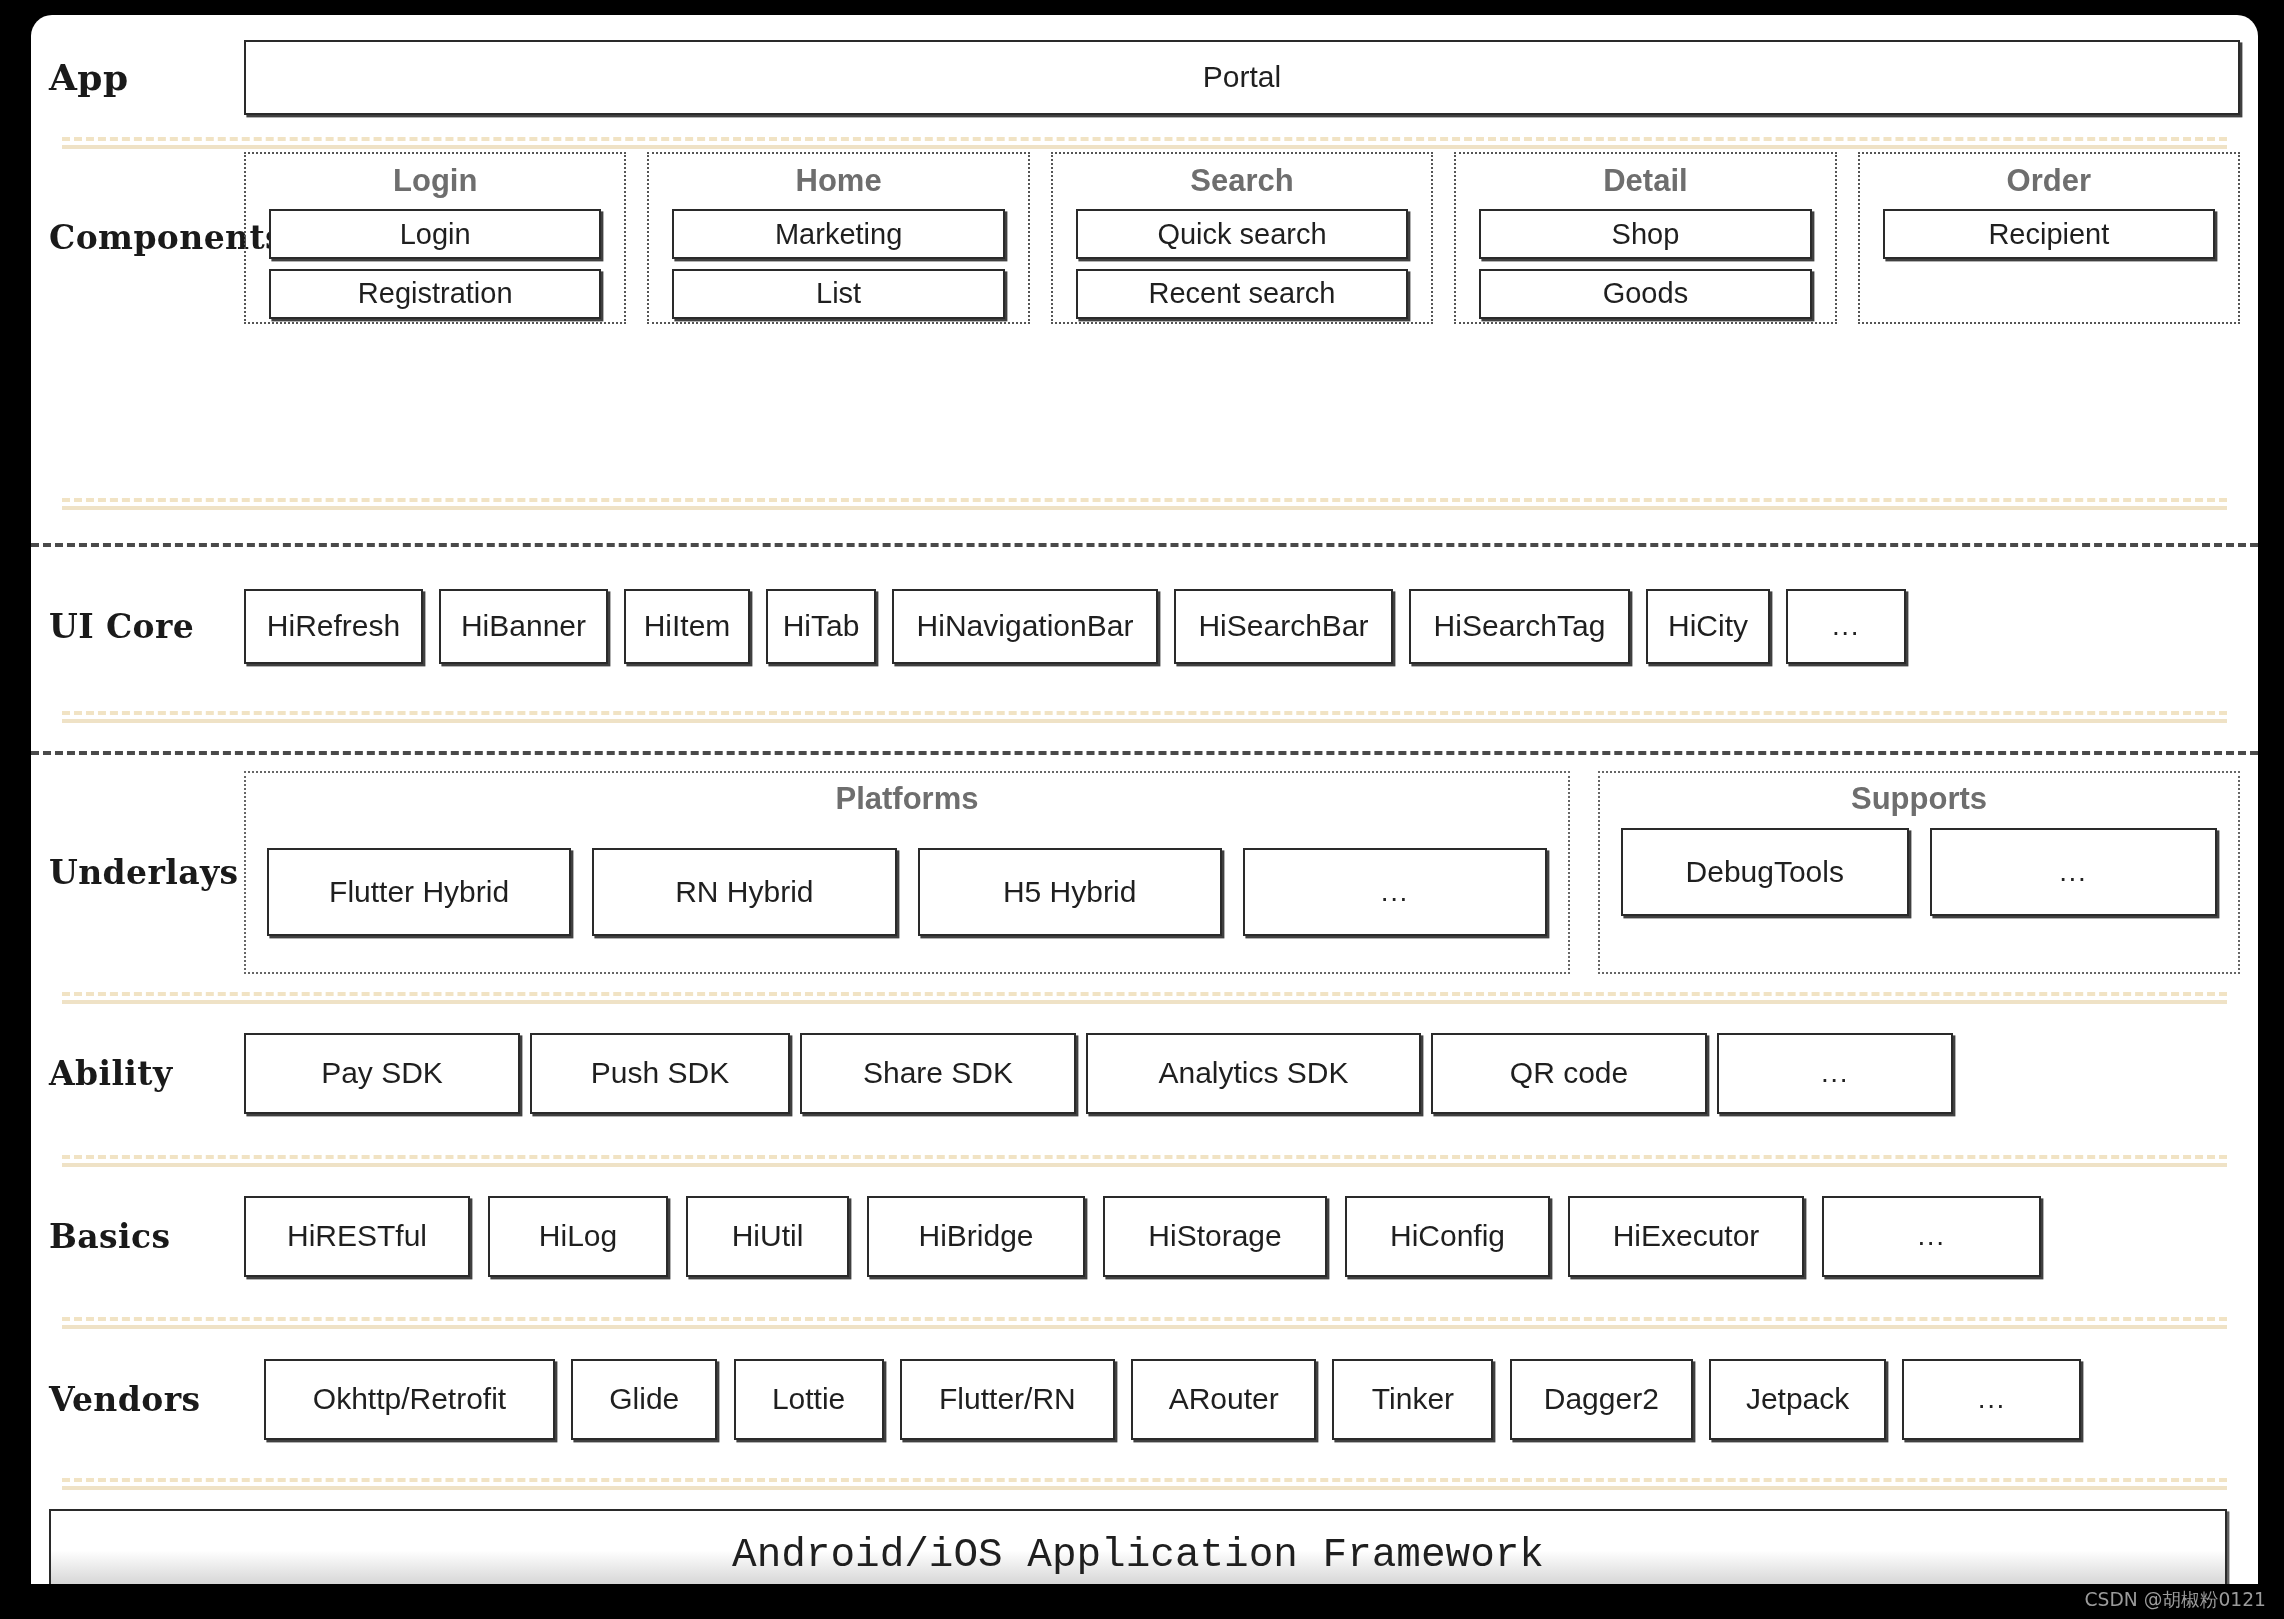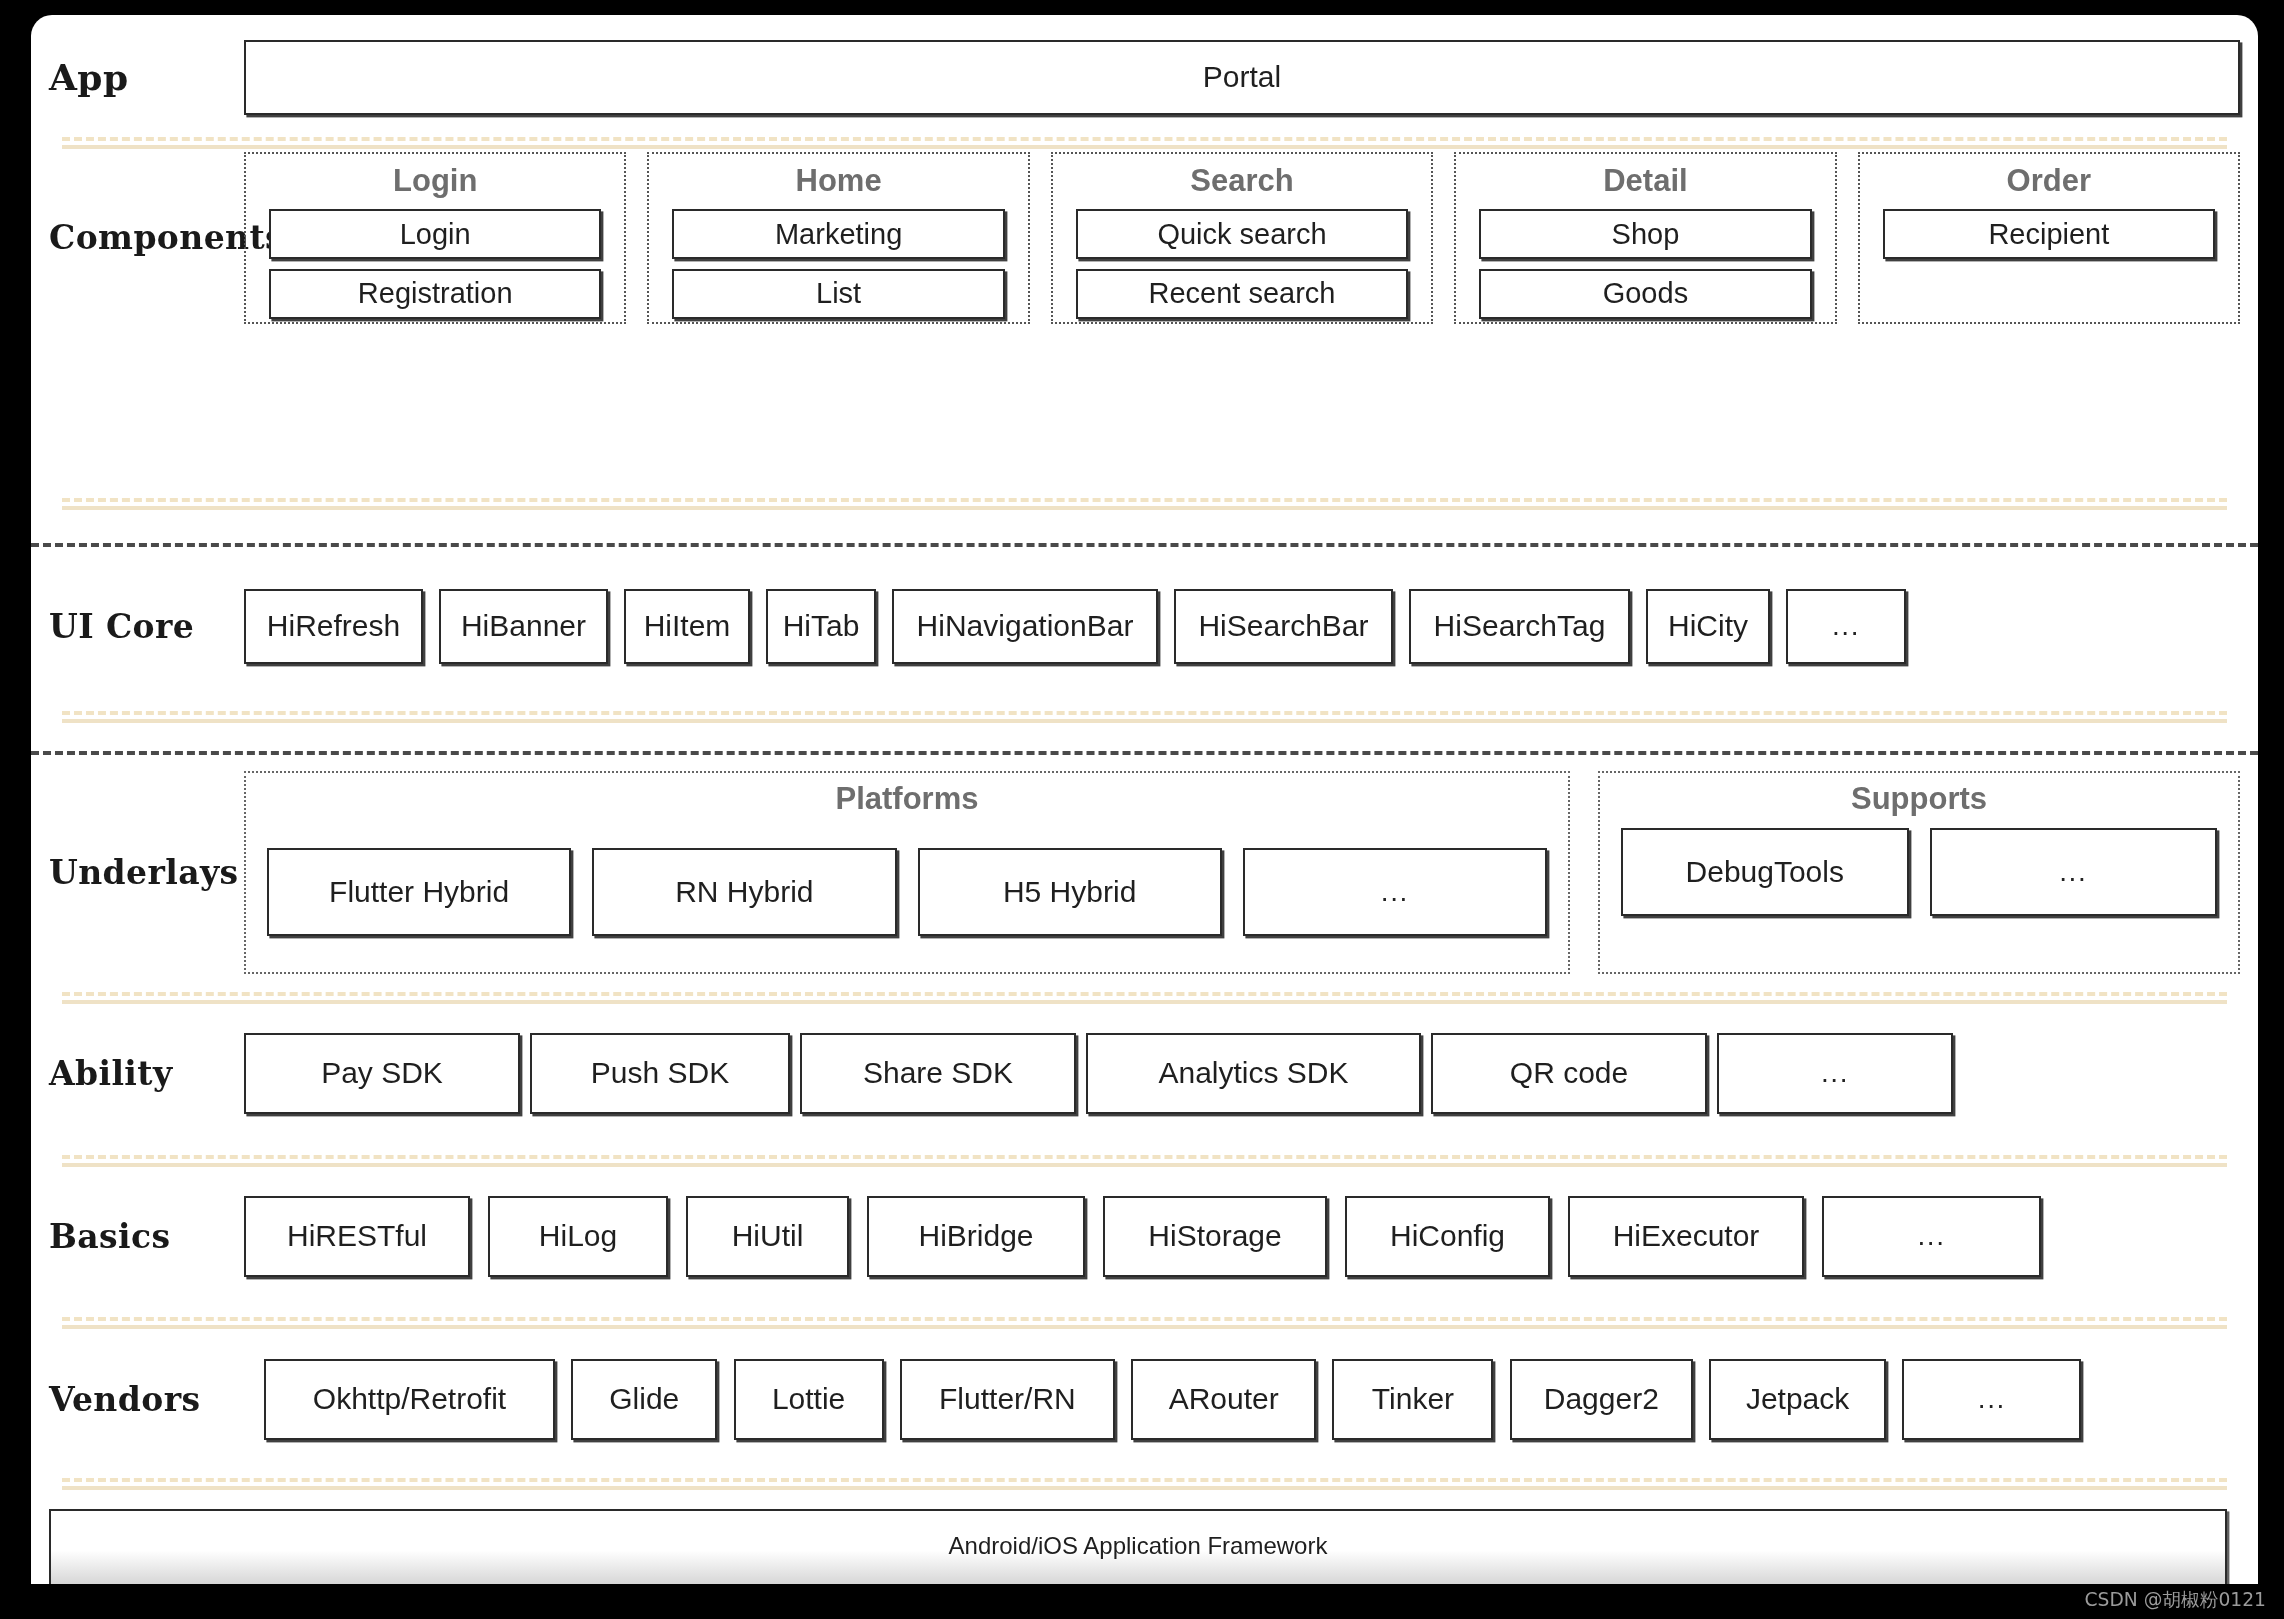--- a/index.html
+++ b/index.html
@@ -211,22 +211,22 @@
     border: 2.4px solid #2a2a2a;
     box-sizing: border-box;
     background: linear-gradient(to bottom, #ffffff 0%, #ffffff 42%, #d6d6d6 78%, #9a9a9a 100%);
     display: flex;
     align-items: flex-start;
     justify-content: center;
     padding-top: 21px;
     box-shadow: 2.4px 2.4px 0 0 rgba(30,30,30,0.7);
   }
   .framework-bar .fw-text {
-    font-family: Liberation Sans, sans-serif;
-    font-size: 24px;
+    font-family: Liberation Mono, monospace;
+    font-size: 41px;
     color: #1f1f1f;
     white-space: nowrap;
   }
 
   
   .watermark {
     position: absolute;
     right: 18px;
     bottom: 6.5px;
     font-family: "DejaVu Sans", sans-serif;

